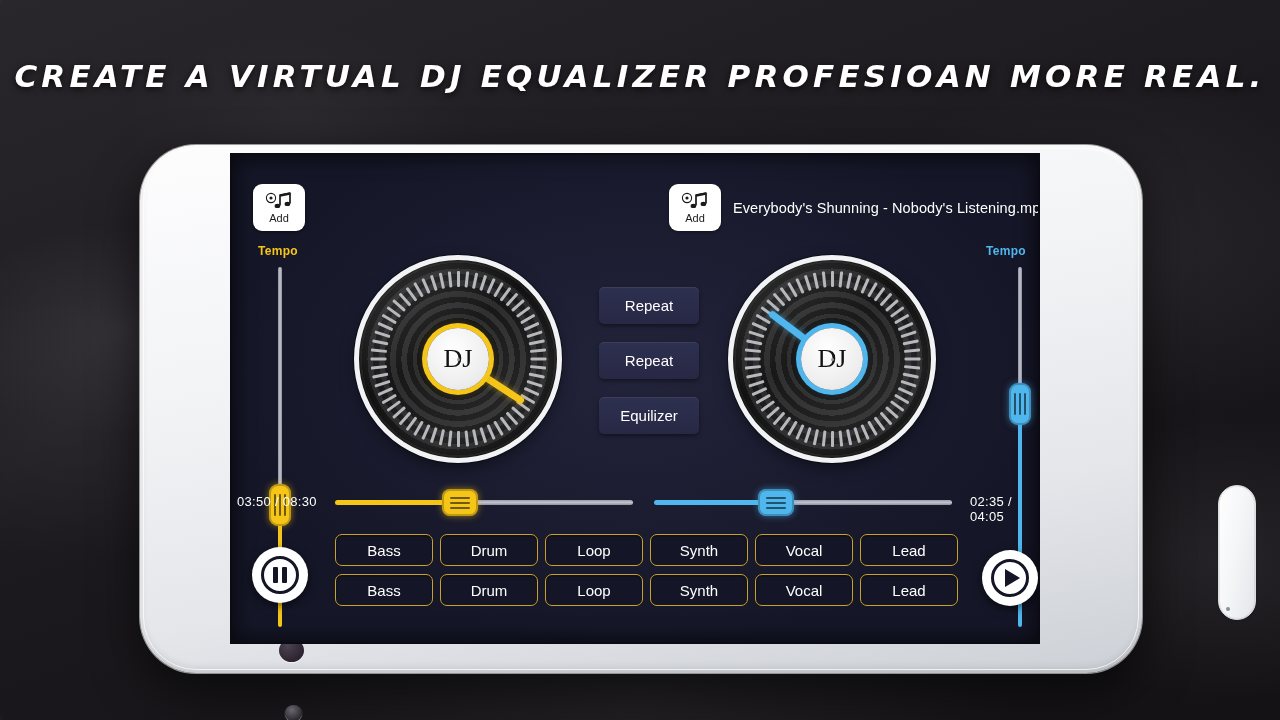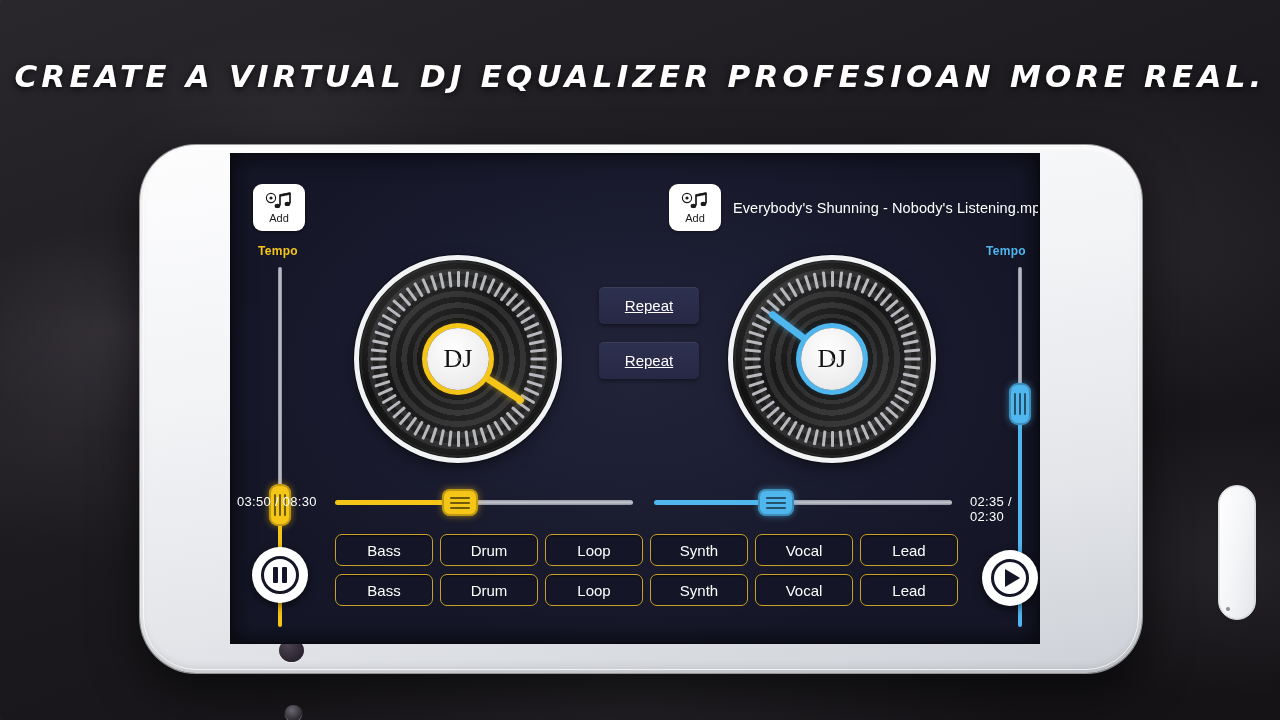--- a/index.html
+++ b/index.html
@@ -187,21 +187,20 @@
   }
 
   
   .center-buttons { position:absolute; left: 367px; top: 132px; display:flex; flex-direction:column; gap:18px; }
   .ctr-btn {
     width: 100px; height: 37px; border-radius: 5px;
     background: linear-gradient(180deg,#2e3050,#262844);
     color:#ffffff; font-size:15px;
     display:flex; align-items:center; justify-content:center;
     box-shadow: 0 2px 4px rgba(0,0,0,.45), inset 0 1px 0 rgba(255,255,255,.07);
-    text-decoration: underline;
   }
 
   
   .time-label { position:absolute; top: 339px; color:#ffffff; font-size:13px; letter-spacing:.3px; }
   #time-left  { left: 5px; }
   #time-right { left: 738px; }
   .hbar { position:absolute; top: 345px; height: 5px; }
   #hbar-left  { left: 103px; width: 298px; }
   #hbar-right { left: 422px; width: 298px; }
   .hfill  { position:absolute; left:0; top:0; height:5px; border-radius:3px; }
@@ -441,24 +440,25 @@
       </div>
     <div class="platter-rim"></div>
     <div class="needle" id="needle-right" style="width: 78px; margin-top: -3.5px; background: linear-gradient(90deg, rgb(79, 182, 238), rgb(79, 182, 238)); transform: rotate(217deg); box-shadow: rgba(79, 182, 238, 0.467) 0px 0px 6px;"></div>
     <div class="center-label" id="label-right" style="box-shadow: rgb(79, 182, 238) 0px 0px 0px 5px, rgba(79, 182, 238, 0.4) 0px 0px 12px, rgba(0, 0, 0, 0.6) 0px 2px 6px;">DJ</div>
     <div class="center-spindle"></div>
   </div>
 
   <div class="center-buttons">
     <div class="ctr-btn">Repeat</div>
     <div class="ctr-btn">Repeat</div>
+    <div class="ctr-btn">Equilizer</div>
   </div>
 
   <div class="time-label" id="time-left">03:50 / 08:30</div>
-  <div class="time-label" id="time-right">02:35 / 02:30</div>
+  <div class="time-label" id="time-right">02:35 / 04:05</div>
 
   <div class="hbar" id="hbar-left">
     <div class="hfill" style="width: 125.16px; background: rgb(245, 197, 24);"></div>
     <div class="hrest" style="width: 172.84px;"></div>
     <div class="hthumb" style="left: 107.16px; background: rgb(245, 197, 24); box-shadow: rgba(245, 197, 24, 0.533) 0px 0px 7px, rgba(0, 0, 0, 0.22) 0px 0px 0px 2px inset;">
         <span style="background: rgba(0, 0, 0, 0.55);"></span>
         <span style="background: rgba(0, 0, 0, 0.55);"></span>
         <span style="background: rgba(0, 0, 0, 0.55);"></span>
       </div>
   </div>

